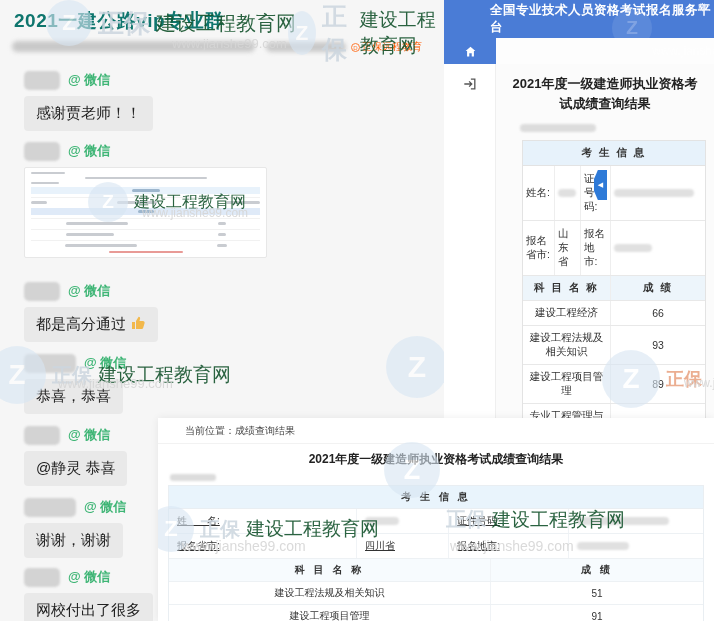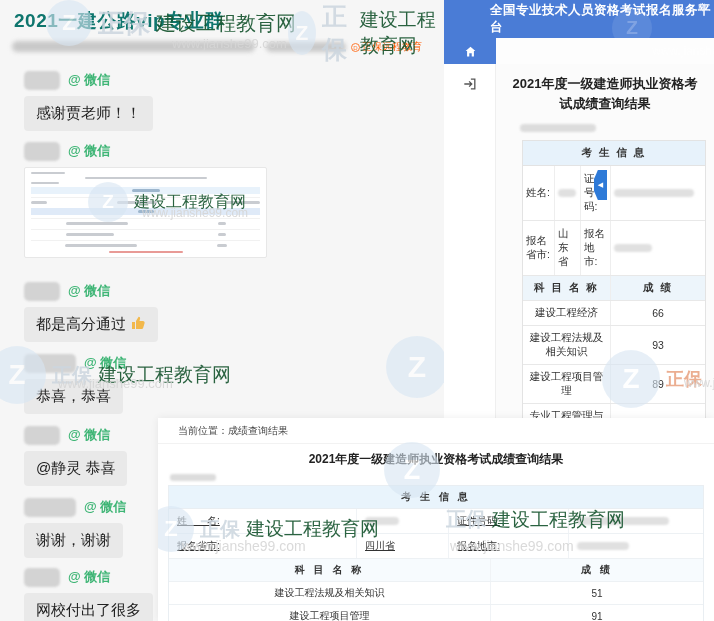--- a/index.html
+++ b/index.html
@@ -56,21 +56,21 @@
   .p-irow > div:last-child { border-right:none; }
   .p-srow { display:grid; grid-template-columns:88px 94px; border-bottom:1px solid #e8e8e8; }
   .p-srow > div { border-right:1px solid #eee; display:flex; align-items:center; justify-content:center; text-align:center; padding:5px 4px; }
   .p-srow > div:last-child { border-right:none; }
   .p-srow.hdr { background:#edf5fb; font-weight:bold; letter-spacing:2px; }
   .redact { background:#e0e0e0; border-radius:4px; height:8px; filter:blur(1px); }
   .p-handle { position:absolute; left:150px; top:170px; width:13px; height:30px; background:#2e7ad8; clip-path:polygon(100% 0,100% 100%,30% 100%,0 70%,0 30%,30% 0); display:flex; align-items:center; justify-content:center; color:#fff; font-size:7px; z-index:6; }
 
   
   .resultp { position:absolute; left:158px; top:418px; width:556px; height:203px; background:#fff; z-index:20; box-shadow:0 0 8px rgba(0,0,0,.07); overflow:hidden; }
-  .r-crumb { font-size:10px; color:#444; padding:6px 20px 5px; border-bottom:1px solid #f2f2f2; }
+  .r-crumb { font-size:10px; color:#444; padding:6px 27px 5px; border-bottom:1px solid #f2f2f2; }
   .r-title { text-align:center; font-size:12px; font-weight:bold; color:#222; margin-top:7px; }
   .r-blur { margin:6px 0 4px 12px; width:46px; height:7px; background:#dcdcdc; border-radius:3px; filter:blur(1px); }
   .r-table { margin:0 10px; border:1px solid #e9eef2; font-size:10px; color:#333; }
   .r-th { background:#e9f4fc; font-weight:bold; text-align:center; padding:4px 0; letter-spacing:3px; border-bottom:1px solid #e9eef2; }
   .r-irow { display:grid; grid-template-columns:188px 92px 120px 134px; border-bottom:1px solid #edf1f4;text-decoration:underline; }
   .r-irow > div { border-right:1px solid #f0f3f6; padding:5px 8px; display:flex; align-items:center; min-height:21px; }
   .r-irow > div:last-child { border-right:none; }
   .r-srow { display:grid; grid-template-columns:322px 212px; border-bottom:1px solid #edf1f4; }
   .r-srow > div { border-right:1px solid #f0f3f6; display:flex; align-items:center; justify-content:center; padding:4px 0; }
   .r-srow > div:last-child { border-right:none; }

